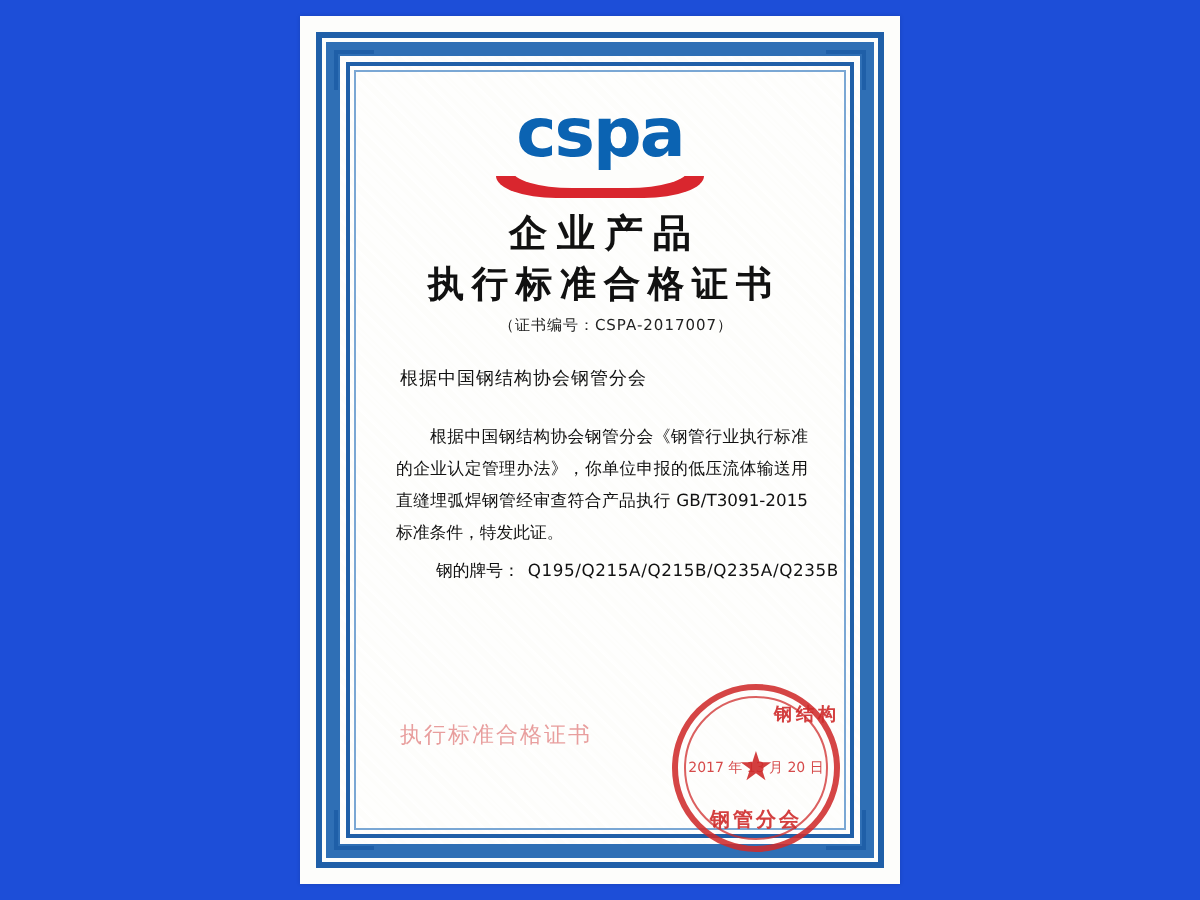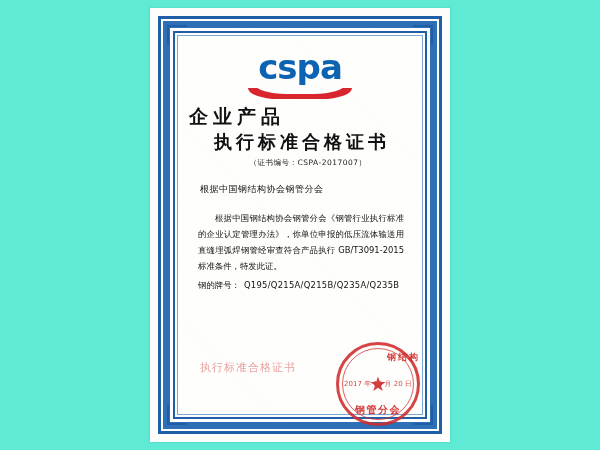--- a/index.html
+++ b/index.html
@@ -7,21 +7,21 @@
     padding: 0;
     width: 600px;
     height: 450px;
     background: #ffffff;
     font-family: "Liberation Sans", sans-serif;
   }
   .page {
     position: relative;
     width: 600px;
     height: 450px;
-    background: #5eead4;
+    background: #1d4ed8;
     overflow: hidden;
   }
   
   .cert {
     position: absolute;
     left: 150px;
     top: 8px;
     width: 300px;
     height: 434px;
     background: #fdfdfb;
@@ -126,20 +126,21 @@
     width: 88px;
     height: 9px;
     background: #fdfdfb;
     border-radius: 0 0 60px 60px / 0 0 18px 18px;
   }
   
   .title1 {
     position: absolute;
     left: 0; right: 0;
     top: 62px;
+    text-align: center;
     font-family: "DejaVu Sans", sans-serif;
     font-size: 19px;
     font-weight: bold;
     color: #111;
     letter-spacing: 5px;
     text-indent: 5px;
   }
   .title2 {
     position: absolute;
     left: 0; right: 0;
@@ -189,21 +190,21 @@
   .field {
     position: absolute;
     left: 14px;
     font-family: "DejaVu Sans", sans-serif;
     font-size: 8.4px;
     color: #111;
     white-space: nowrap;
   }
   .field .label { margin-right: 4px; }
   .field .val { letter-spacing: 0.3px; }
-  .f1 { top: 238px; }
+  .f1 { top: 238px; margin-left: 20px; }
   .f2 { top: 260px; }
   .f3 { top: 282px; }
 
   
   .seal {
     position: absolute;
     left: 152px;
     top: 300px;
     width: 84px;
     height: 84px;

